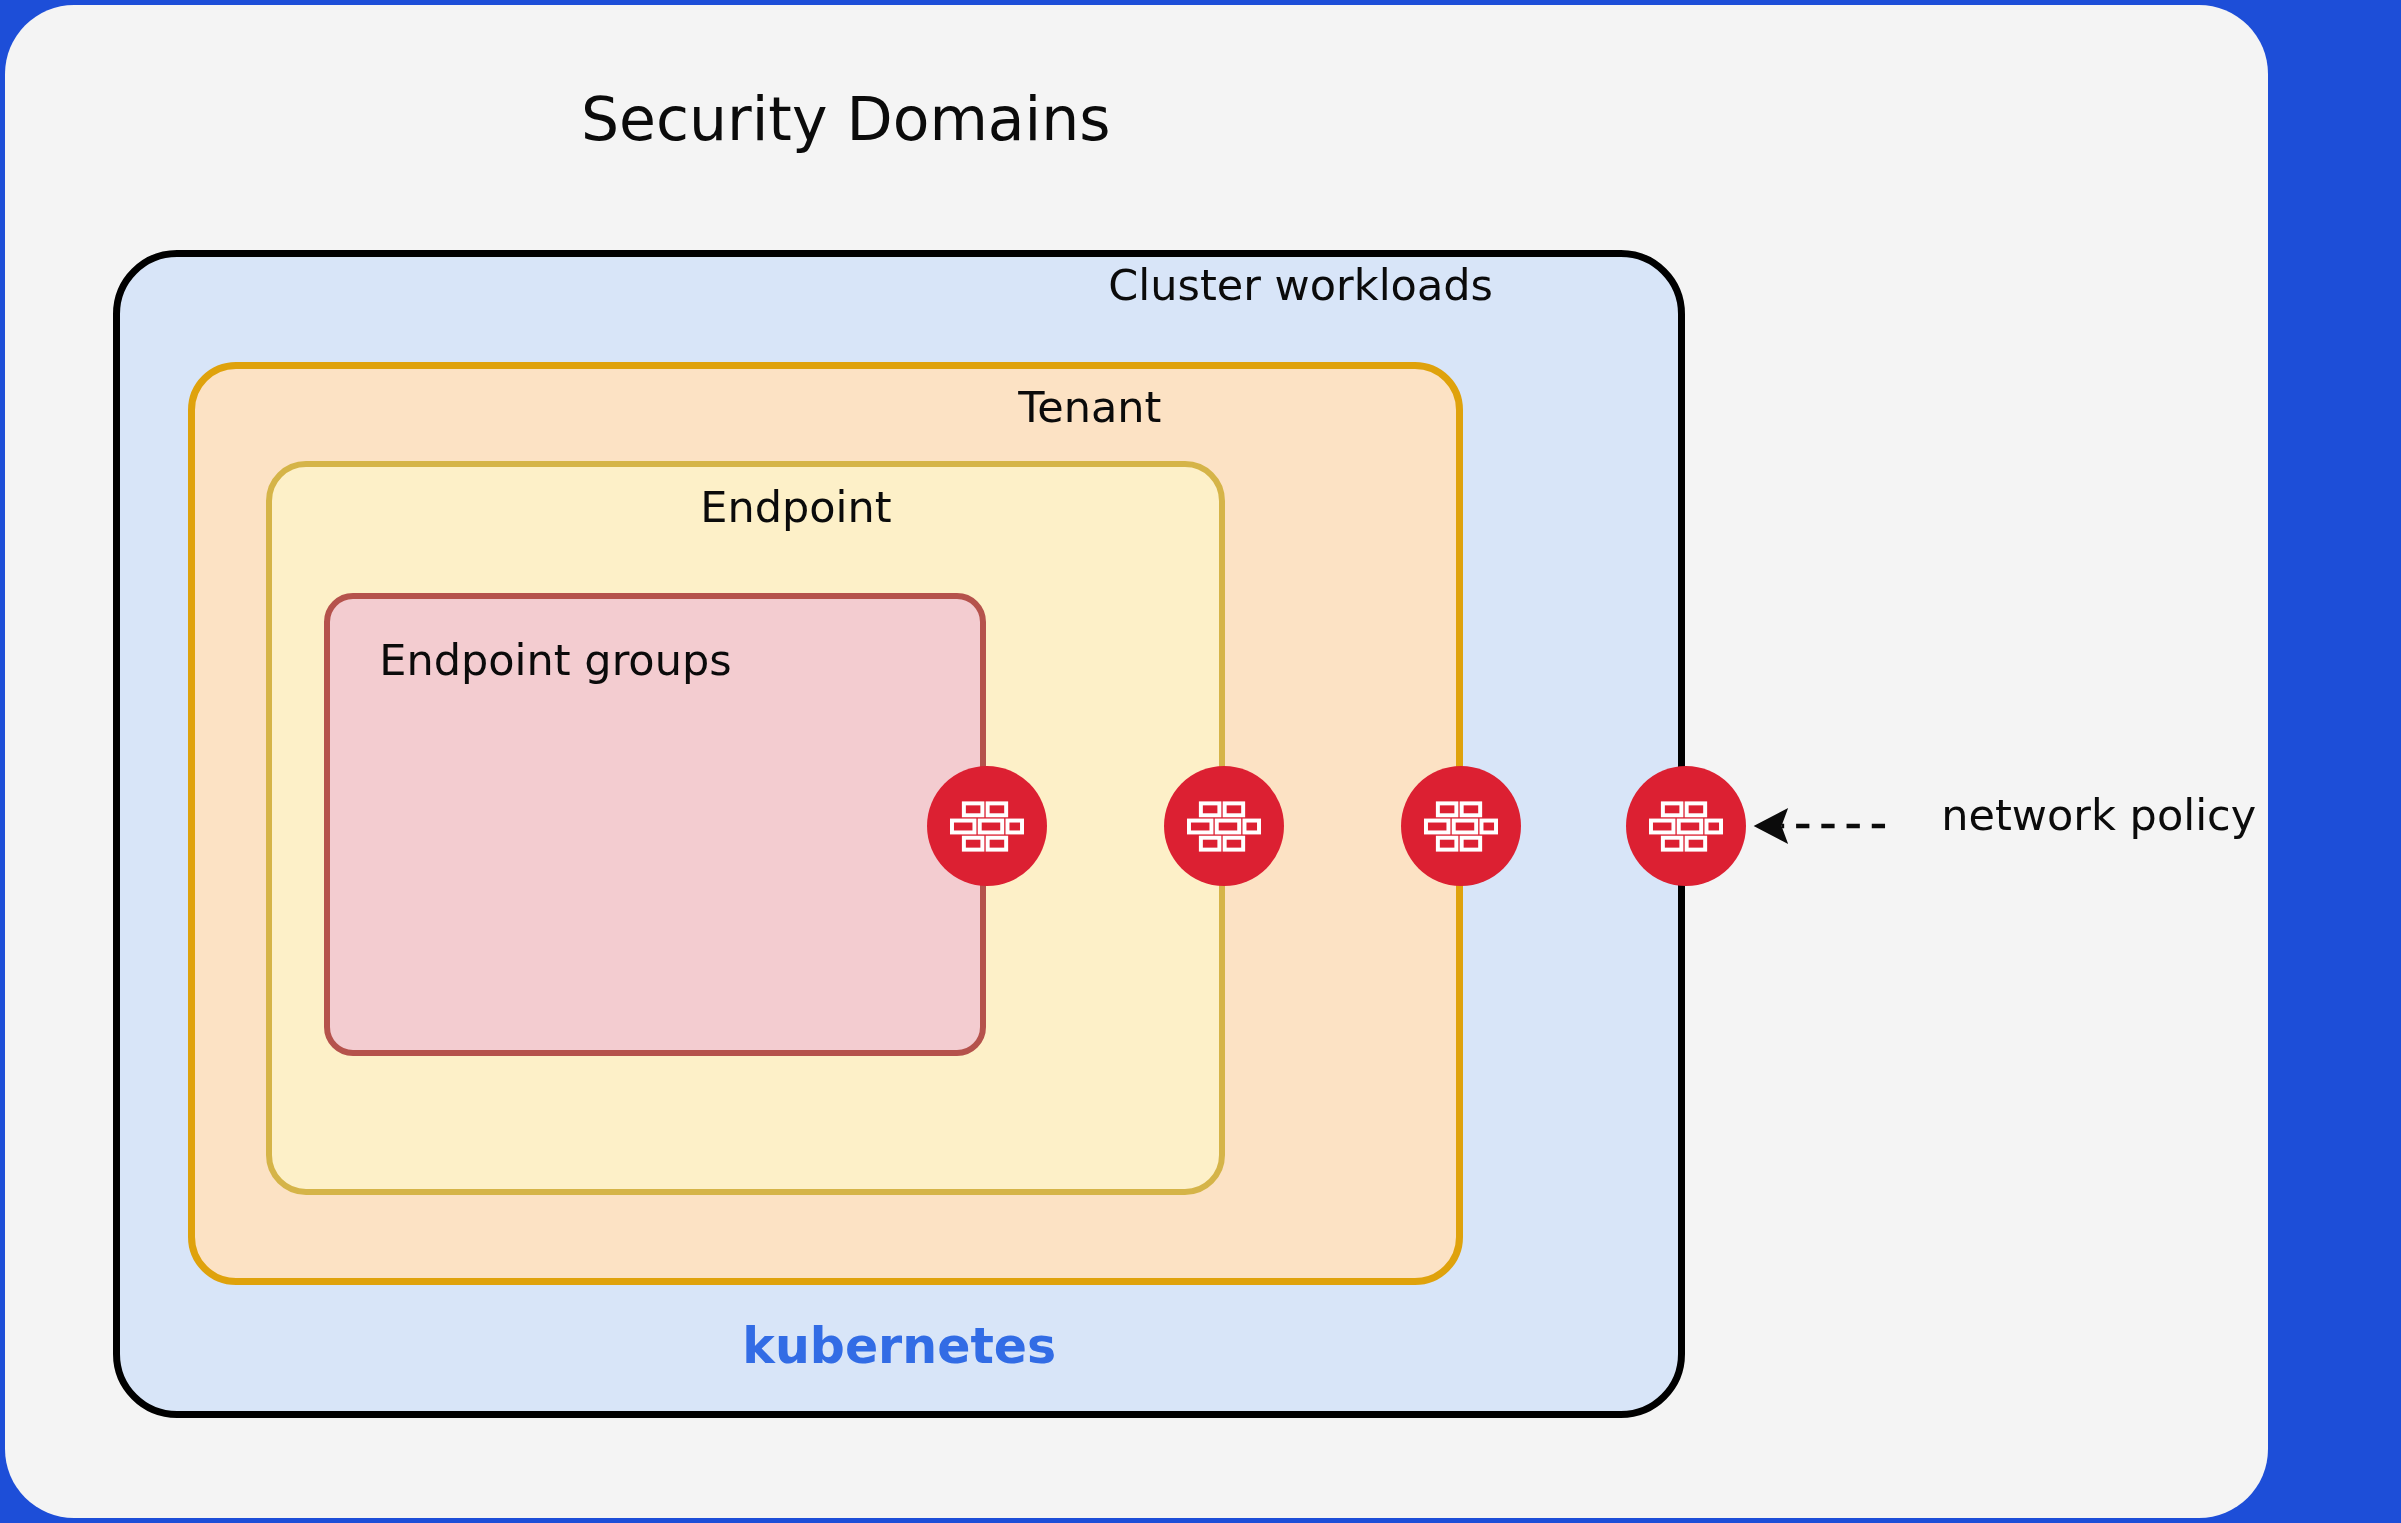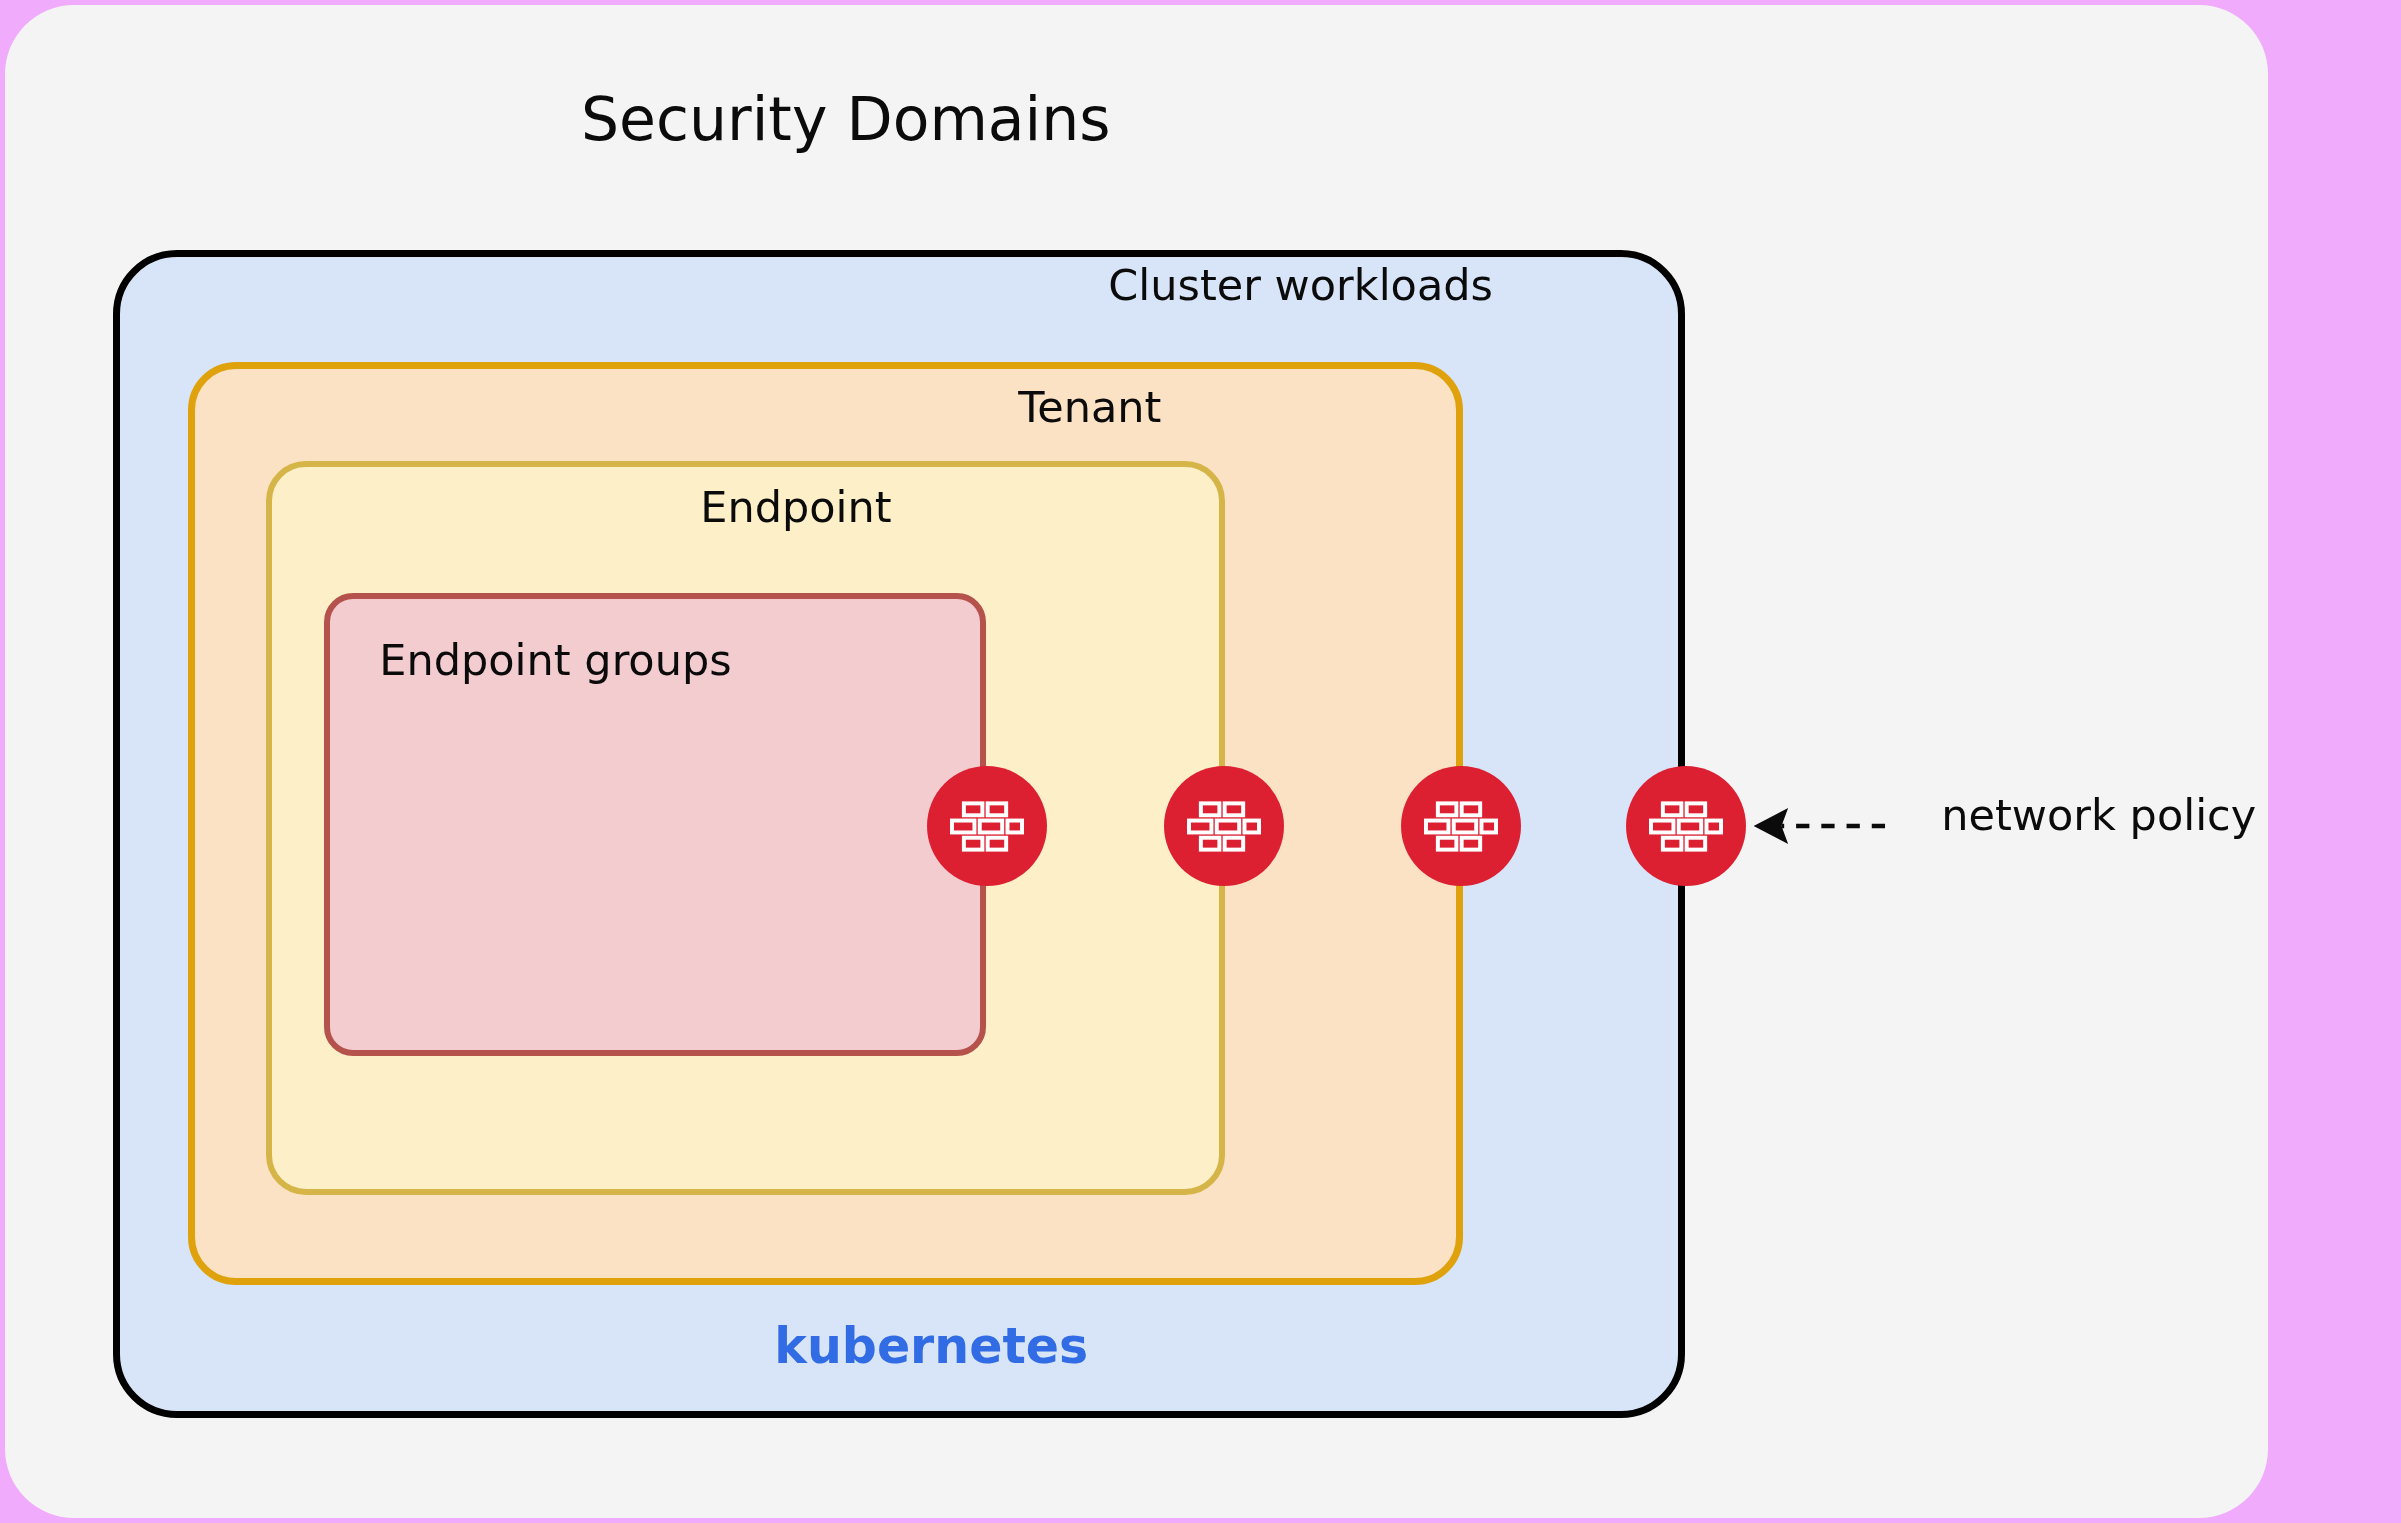--- a/index.html
+++ b/index.html
@@ -7,21 +7,21 @@
     background: #000000;
   }
   body {
     width: 2401px; height: 1524px;
     font-family: "DejaVu Sans", "Liberation Sans", sans-serif;
     overflow: hidden;
   }
   #stage {
     position: relative;
     width: 2401px; height: 1524px;
-    background: #f0abfc;
+    background: #1d4ed8;
   }
   
   .outer-card {
     position: absolute;
     left: 5.3px; top: 5.3px;
     width: 2263px; height: 1513px;
     background: #f4f4f4;
     border-radius: 69px;
     box-sizing: border-box;
   }
@@ -84,21 +84,20 @@
   
   .k8s-wordmark {
     position: absolute;
     left: 108px; top: 1313px;
     width: 1572px;
     text-align: center;
     font-size: 49px;
     font-weight: bold;
     color: #326ce5;
     white-space: nowrap;
-    margin-left: 32px;
   }
   
   .fw {
     position: absolute;
     width: 120px; height: 120px;
     border-radius: 50%;
     background: #dc2032;
     top: 761px;
   }
   .fw-endpoints  { left: 922px; }

